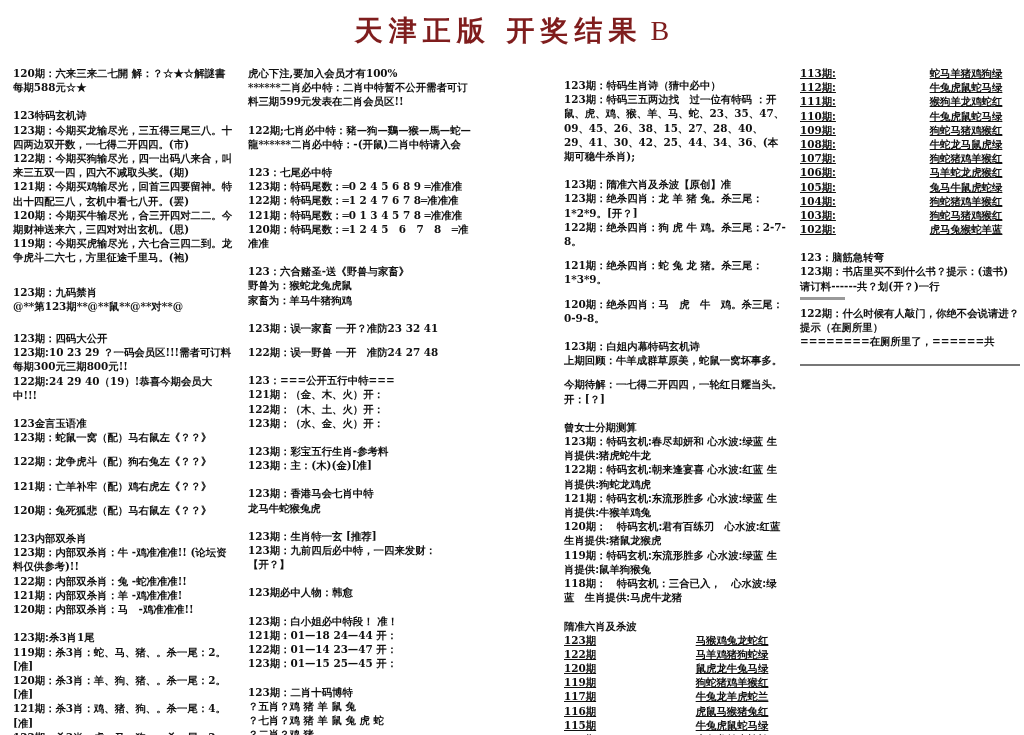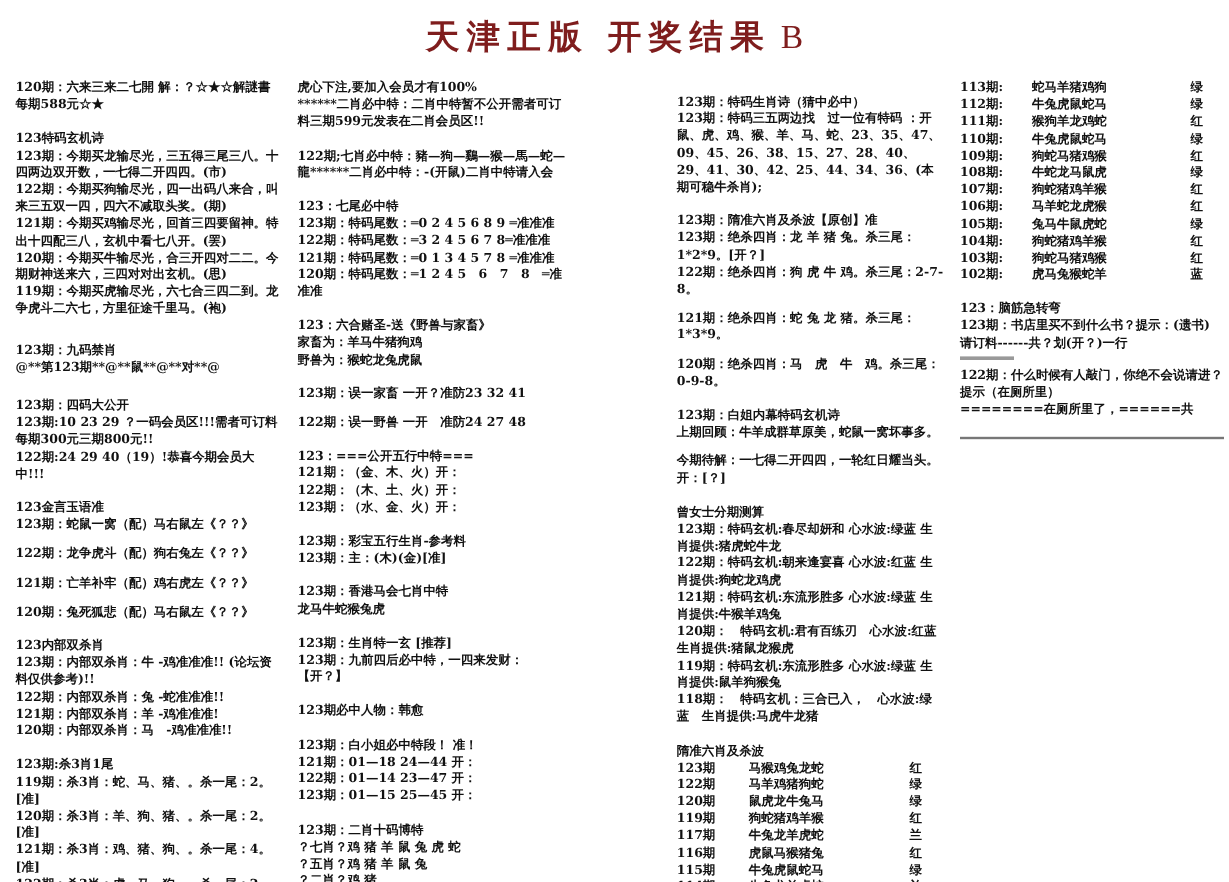--- a/index.html
+++ b/index.html
@@ -11,23 +11,23 @@
   .col { position:absolute; top:66px; font-size:10.4px; line-height:14.2px; font-weight:bold; }
   .col1 { left:13px; width:222px; }
   .col2 { left:248px; width:225px; }
   .col3 { left:564px; width:222px; }
   .col4 { left:800px; width:220px; }
   .blk { margin-bottom:14px; }
   .ln { white-space:normal; }
   .sp { height:10px; }
   .rule-short { height:3px; background:#999; width:45px; margin:4px 0 6px 0; }
   .rule-thin { height:2px; background:#777; margin:16px 0 4px 0; }
-  .grid-row { display:flex; height:14.2px; }
+  .grid-row { display:flex; height:14.2px;text-decoration:underline; }
   .grid-row .p { width:60px; }
-  .grid-row .z { flex:1; text-align:left; }
+  .grid-row .z { flex:1; text-align:right; }
   .grid-row .c { width:28px; }
   .center { }
 </style>
 </head>
 <body>
 
 <div class="title">
   <span>天津正版 开奖结果</span><span class="b">B</span>
 </div>
 
@@ -84,28 +84,28 @@
   <div class="blk">
     <div class="ln">虎心下注,要加入会员才有100%</div>
     <div class="ln">******二肖必中特：二肖中特暂不公开需者可订料三期599元发表在二肖会员区!!</div>
   </div>
   <div class="blk">
     <div class="ln">122期;七肖必中特：豬—狗—鷄—猴—馬—蛇—龍******二肖必中特：-(开鼠)二肖中特请入会</div>
   </div>
   <div class="blk">
     <div class="ln">123：七尾必中特</div>
     <div class="ln">123期：特码尾数：═0 2 4 5 6 8 9 ═准准准</div>
-    <div class="ln">122期：特码尾数：═3 2 4 5 6 7 8═准准准</div>
+    <div class="ln">122期：特码尾数：═1 2 4 7 6 7 8═准准准</div>
     <div class="ln">121期：特码尾数：═0 1 3 4 5 7 8 ═准准准</div>
     <div class="ln">120期：特码尾数：═1 2 4 5　6　7　8　═准准准</div>
   </div>
   <div class="blk">
     <div class="ln">123：六合赌圣-送《野兽与家畜》</div>
+    <div class="ln">野兽为：猴蛇龙兔虎鼠</div>
     <div class="ln">家畜为：羊马牛猪狗鸡</div>
-    <div class="ln">野兽为：猴蛇龙兔虎鼠</div>
   </div>
   <div class="blk">
     <div class="ln">123期：误一家畜 一开？准防23 32 41</div>
     <div class="sp"></div>
     <div class="ln">122期：误一野兽 一开　准防24 27 48</div>
   </div>
   <div class="blk">
     <div class="ln">123：===公开五行中特===</div>
     <div class="ln">121期：（金、木、火）开：</div>
     <div class="ln">122期：（木、土、火）开：</div>
@@ -127,22 +127,22 @@
     <div class="ln">123期必中人物：韩愈</div>
   </div>
   <div class="blk">
     <div class="ln">123期：白小姐必中特段！ 准！</div>
     <div class="ln">121期：01—18 24—44 开：</div>
     <div class="ln">122期：01—14 23—47 开：</div>
     <div class="ln">123期：01—15 25—45 开：</div>
   </div>
   <div class="blk">
     <div class="ln">123期：二肖十码博特</div>
+    <div class="ln">？五肖？鸡 猪 羊 鼠 兔</div>
     <div class="ln">？七肖？鸡 猪 羊 鼠 兔 虎 蛇</div>
-    <div class="ln">？五肖？鸡 猪 羊 鼠 兔</div>
     <div class="ln">？二肖？鸡 猪</div>
 
   </div>
 </div>
 
 <div class="col col3" style="top:78px">
   <div class="blk">
     <div class="ln">123期：特码生肖诗（猜中必中）</div>
     <div class="ln">123期：特码三五两边找　过一位有特码 ：开鼠、虎、鸡、猴、羊、马、蛇、23、35、47、09、45、26、38、15、27、28、40、29、41、30、42、25、44、34、36、(本期可稳牛杀肖);</div>
   </div>

